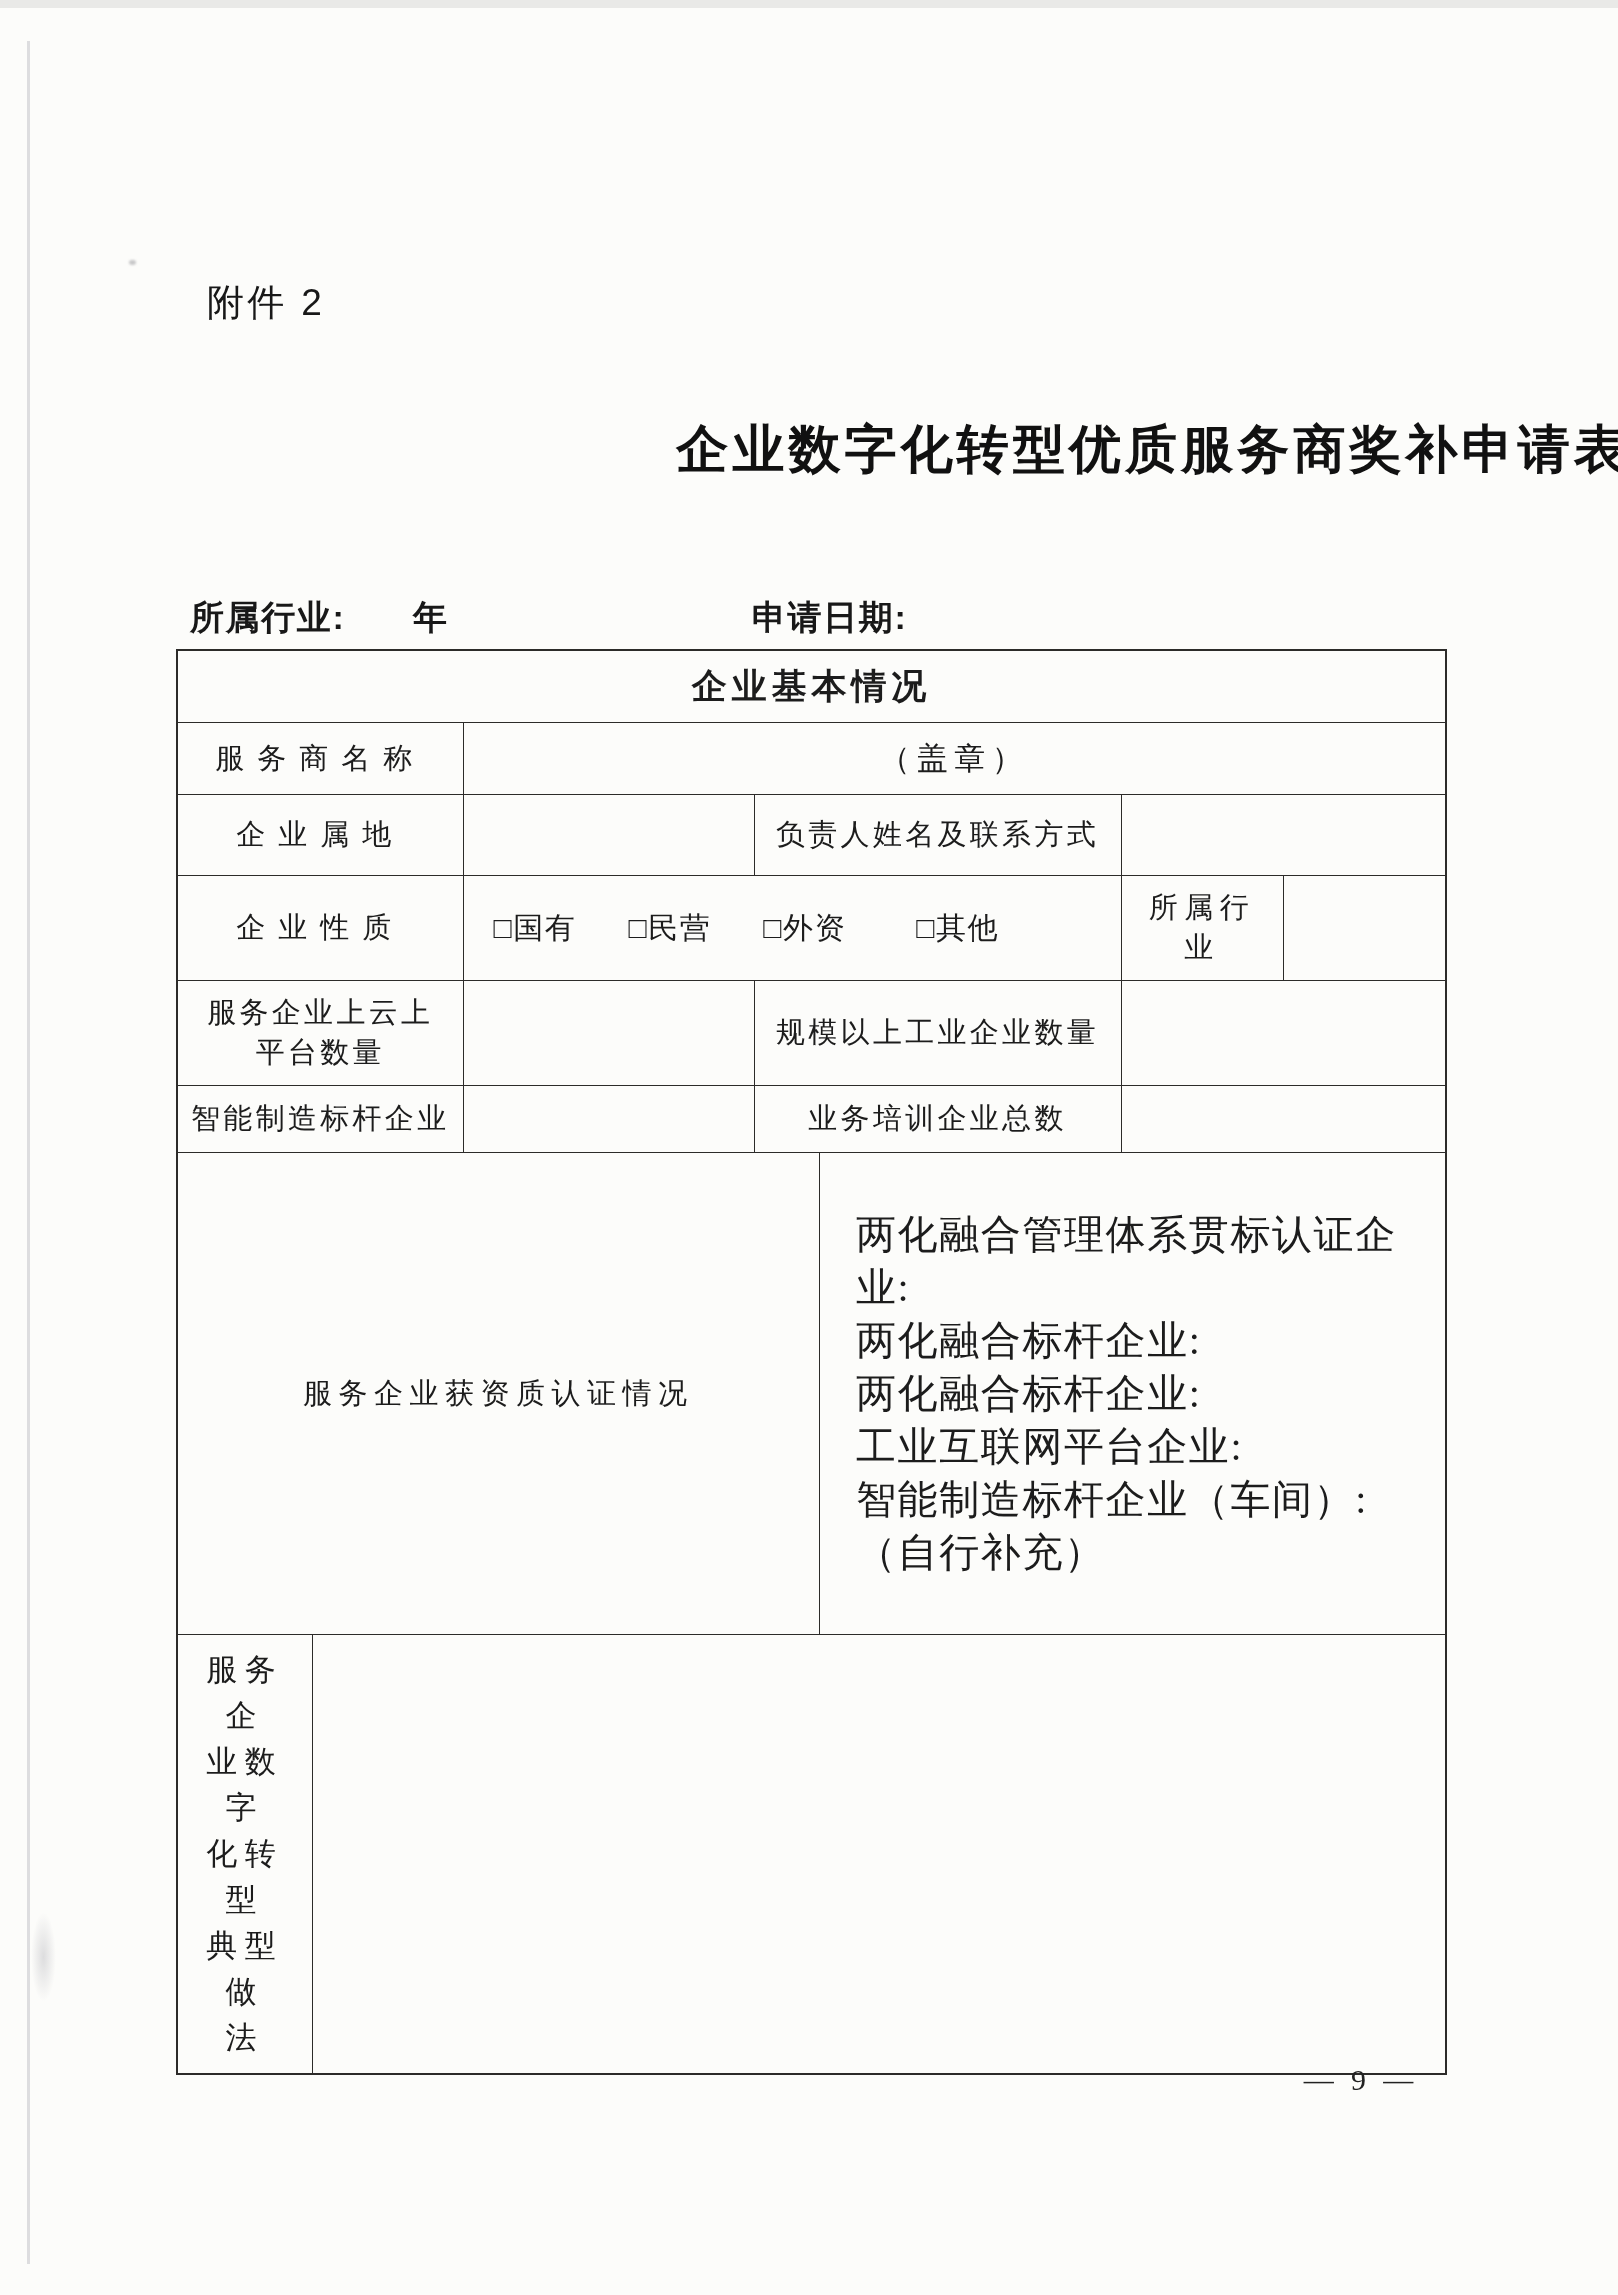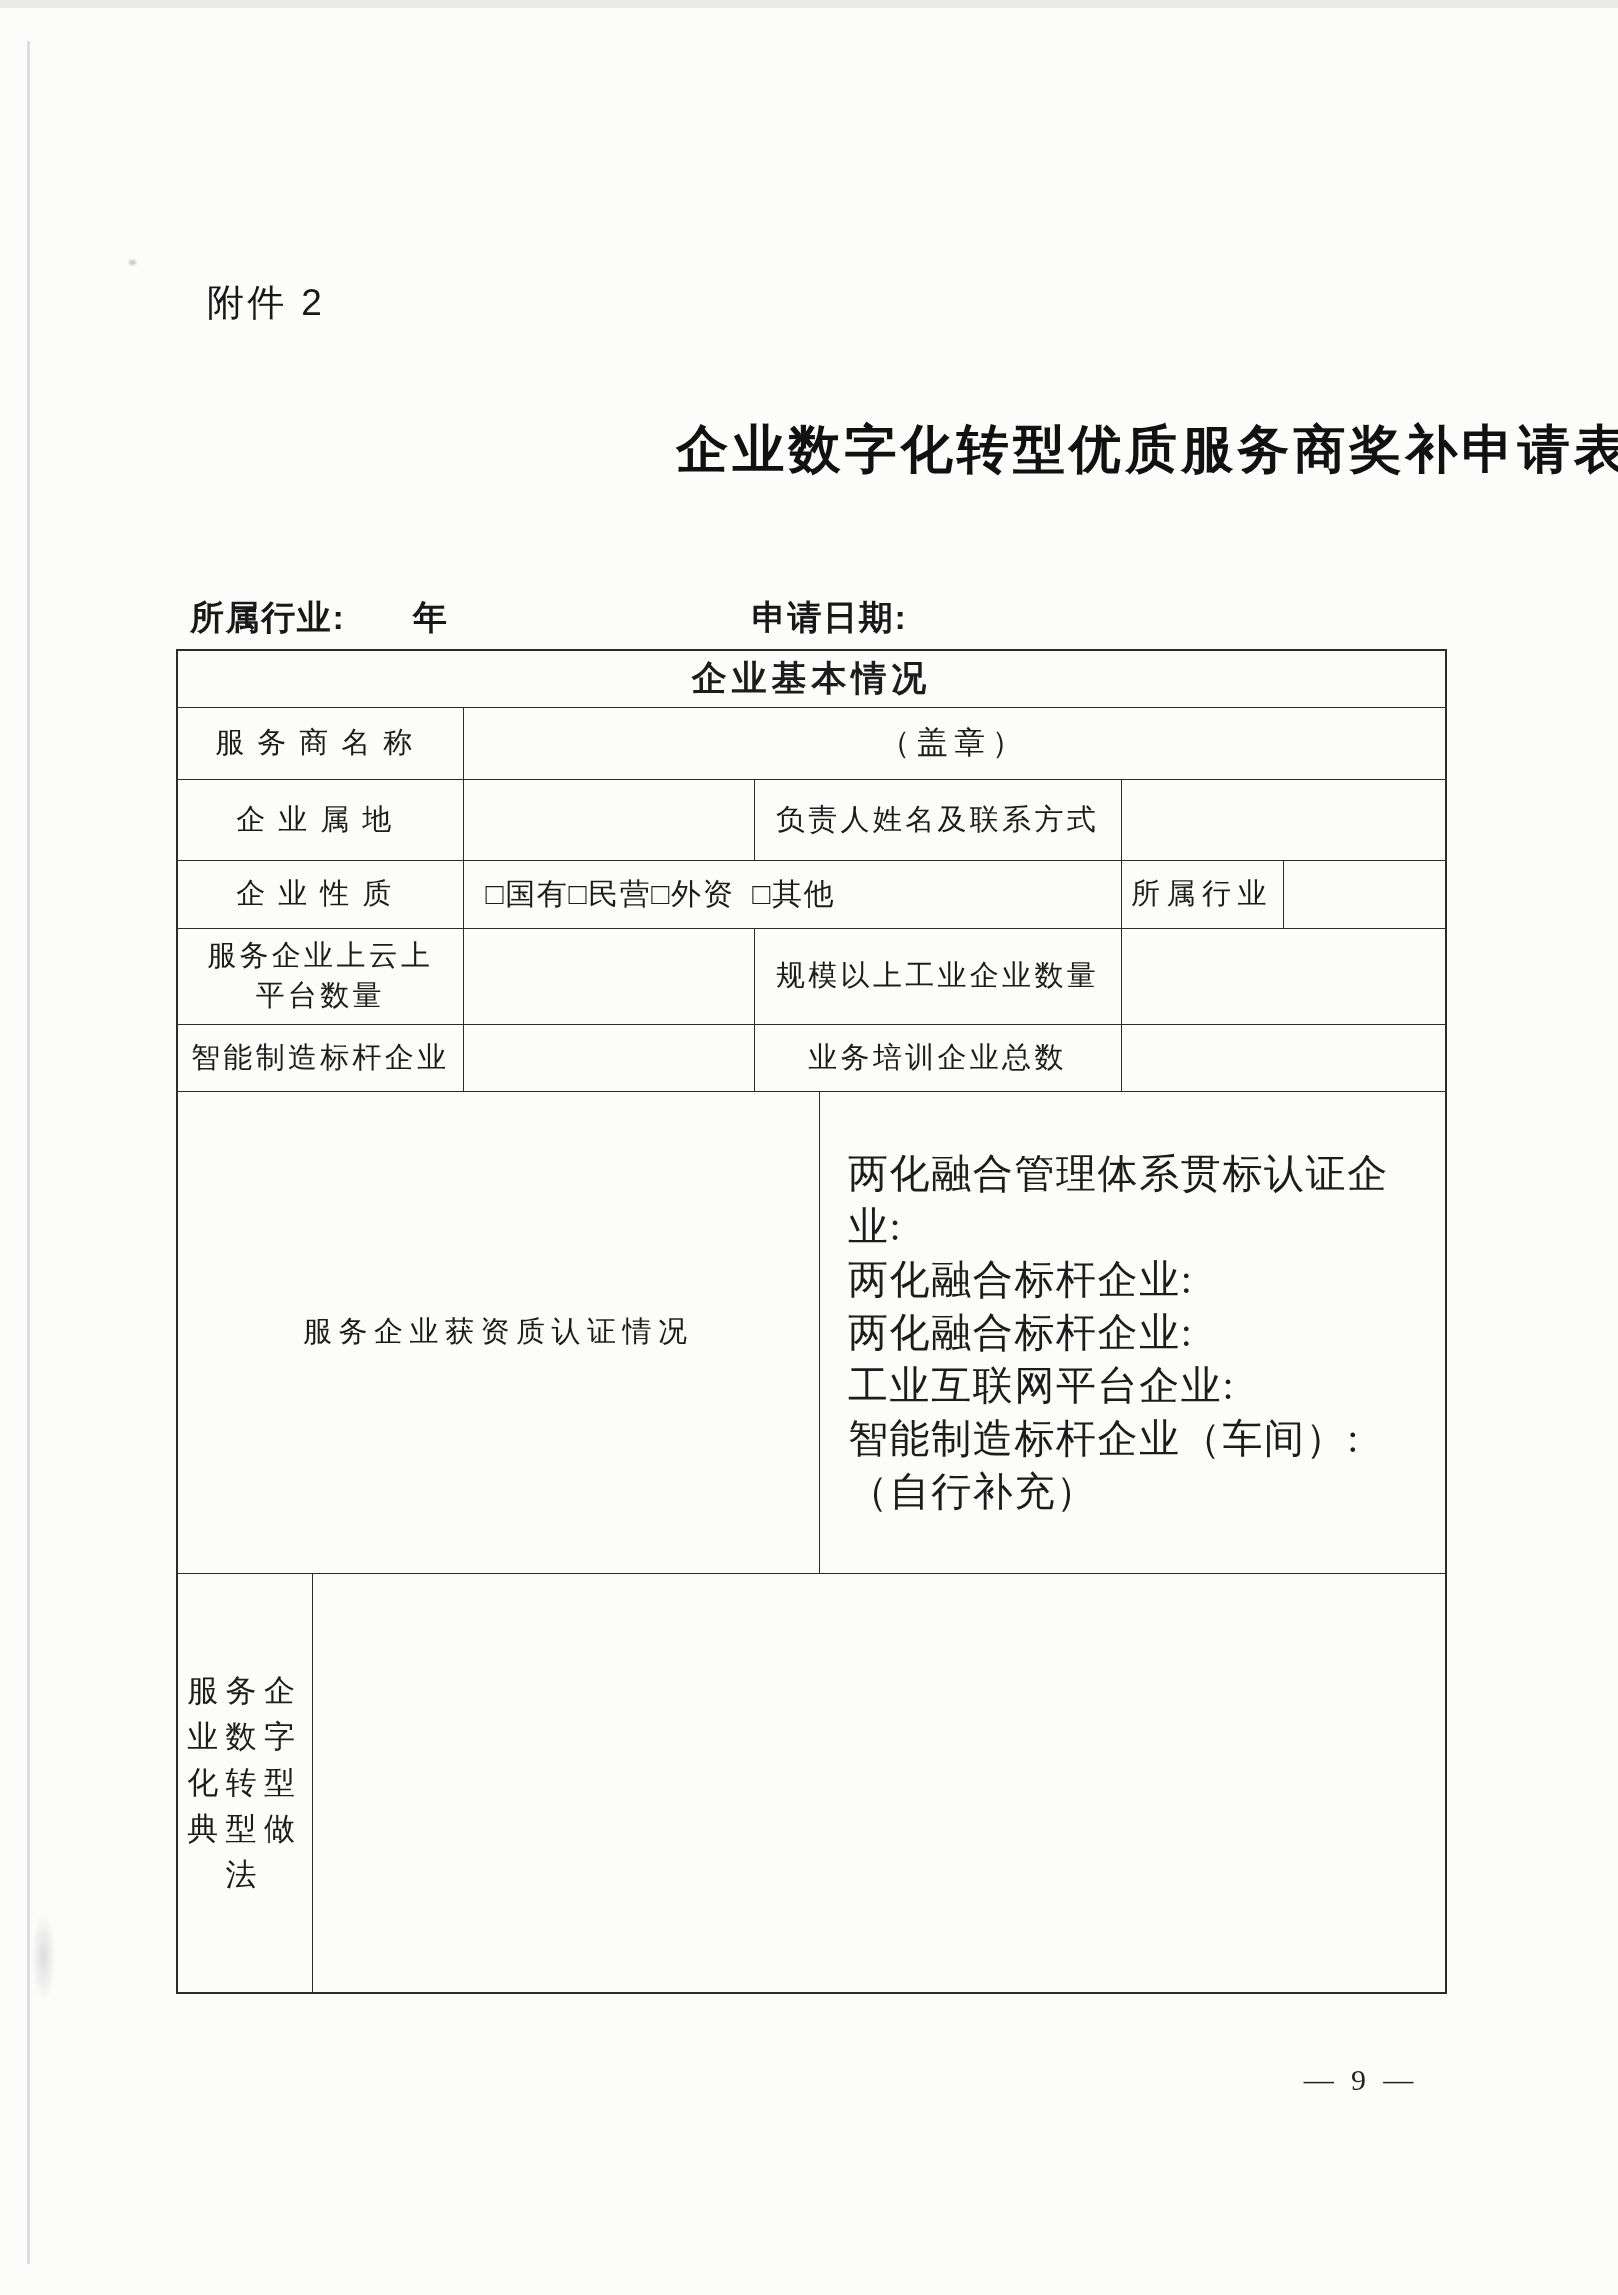--- a/index.html
+++ b/index.html
@@ -49,42 +49,42 @@
     position:absolute; left:176px; top:641px;
     width:1268px; table-layout:fixed;
     border-collapse:collapse;
     border:2.5px solid #2c2b29;
     font-size:29px; color:#1c1c1c;
   }
   table.form td {
     border:1.6px solid #2c2b29;
     vertical-align:middle;
     text-align:center;
-    padding:4px;
+    padding:12px;
     overflow:hidden;
   }
   tr.r1 { height:57px; }  tr.r2 { height:72px; }
   tr.r3 { height:81px; }  tr.r4 { height:68px; }
   tr.r5 { height:96px; } tr.r6 { height:67px; }
   tr.r7 { height:482px; } tr.r8 { height:420px; }
 
   td.section {
     font-family:"Liberation Sans","DejaVu Sans",sans-serif;
     font-size:35px; font-weight:600; letter-spacing:4.9px;
   }
   .ls-wide  { letter-spacing:13px; }
   .ls-mid   { letter-spacing:6.5px; }
   .ls-small { letter-spacing:3.3px; }
   .preline  { white-space:pre-line; }
   td.seal { font-size:31px; letter-spacing:6.5px; }
 
   td.options { text-align:left; }
   .options-inner {
     display:flex; align-items:center;
-    padding-left:18px; 
+    padding-left:18px; gap:52px;
     font-size:30px; letter-spacing:1.6px;
   }
   .options-inner span:last-child { margin-left:18px;text-align:right; }
 
   td.qual-list { text-align:left; }
   .qual-inner { padding-left:24.5px; }
   .qual-inner div {
     font-size:40px; line-height:53px; letter-spacing:1.6px; text-align:left;
   }
   td.practice {

